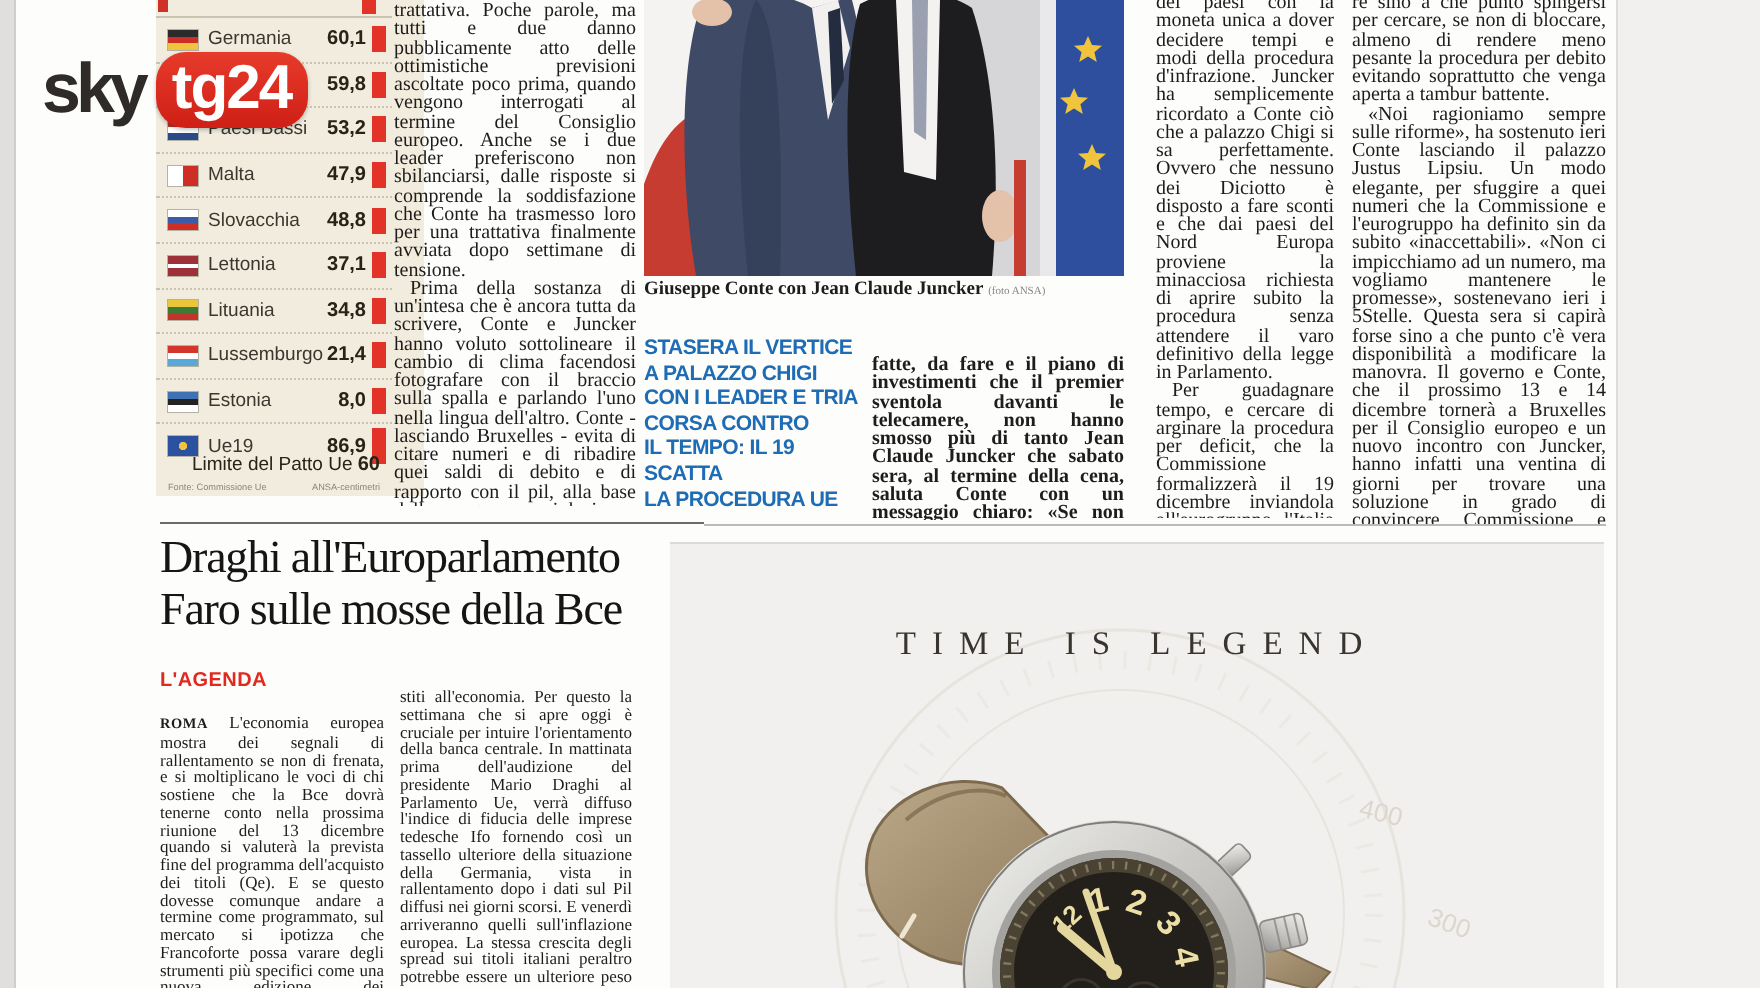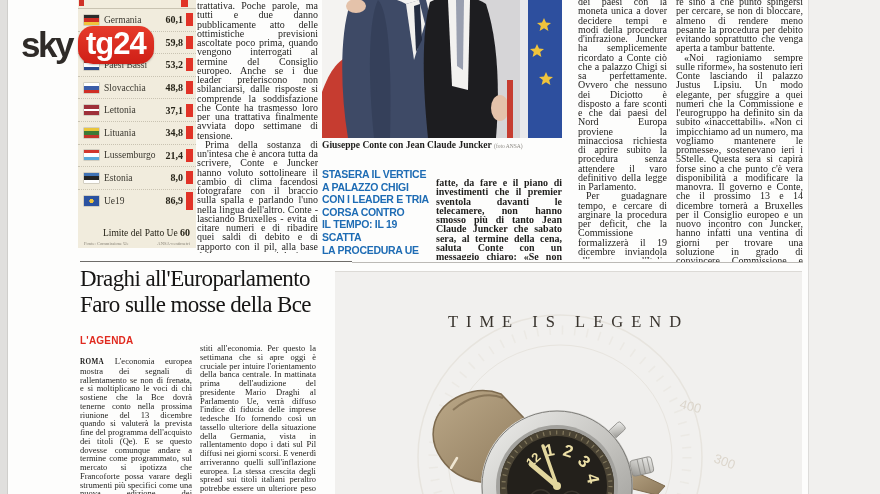--- a/index.html
+++ b/index.html
@@ -2,22 +2,22 @@
 <html><head>
 <meta charset="utf-8">
 <style>
   html,body{margin:0;padding:0;width:880px;height:494px;overflow:hidden;
     font-family:"Liberation Serif", serif;background:#f2f1ef;}
   .stage{position:relative;width:880px;height:494px;background:#fdfdfc;overflow:hidden;}
   .edge-left{position:absolute;left:0;top:0;width:7px;height:494px;background:#e0dfdd;border-right:1px solid #cfcecb;}
   .edge-right{position:absolute;left:808px;top:0;width:72px;height:494px;background:#f1f0ee;border-left:1px solid #dddcda;}
 
   
-  .infog{position:absolute;left:78px;top:0;width:118px;height:248px;background:#f1ecdd;
-    font-family:Liberation Serif, serif;}
+  .infog{position:absolute;left:78px;top:0;width:134px;height:248px;background:#f1ecdd;
+    font-family:Liberation Sans, sans-serif;}
   .infog .sliver{position:absolute;left:0;top:0;width:118px;height:8px;border-bottom:1px solid #c9c3b2;}
   .infog .sliver .flag-bit{position:absolute;left:1px;top:0;width:5px;height:6px;background:#cf3127;}
   .infog .sliver .bar-bit{position:absolute;left:103px;top:0;width:7px;height:7px;background:#e13327;}
   .rows{position:absolute;left:0;top:9px;width:118px;}
   .row{position:relative;height:21.6px;display:flex;align-items:center;border-bottom:1px dotted #c9c3b2;}
   .row:last-child{border-bottom:none;}
   .flag{width:15px;height:10px;margin-left:6px;box-shadow:0 0 0 0.5px rgba(0,0,0,.25);flex:none;}
   [data-flag="de"]{background:linear-gradient(180deg,#2b2b2b 0 33%,#cf2e24 33% 66%,#f0c43c 66% 100%);}
   [data-flag="hidden"]{background:#a9b6c4;}
   [data-flag="nl"]{background:linear-gradient(180deg,#b5352c 0 33%,#fff 33% 66%,#2b4a8a 66% 100%);}
@@ -112,20 +112,26 @@
           <span class="cval">59,8</span>
           <span class="cbar"></span>
         </div>
       <div class="row">
           <span class="flag" data-flag="nl"></span>
           <span class="cname">Paesi Bassi</span>
           <span class="cval">53,2</span>
           <span class="cbar"></span>
         </div>
       <div class="row">
+          <span class="flag" data-flag="mt"></span>
+          <span class="cname">Malta</span>
+          <span class="cval">47,9</span>
+          <span class="cbar"></span>
+        </div>
+      <div class="row">
           <span class="flag" data-flag="sk"></span>
           <span class="cname">Slovacchia</span>
           <span class="cval">48,8</span>
           <span class="cbar"></span>
         </div>
       <div class="row">
           <span class="flag" data-flag="lv"></span>
           <span class="cname">Lettonia</span>
           <span class="cval">37,1</span>
           <span class="cbar"></span>

